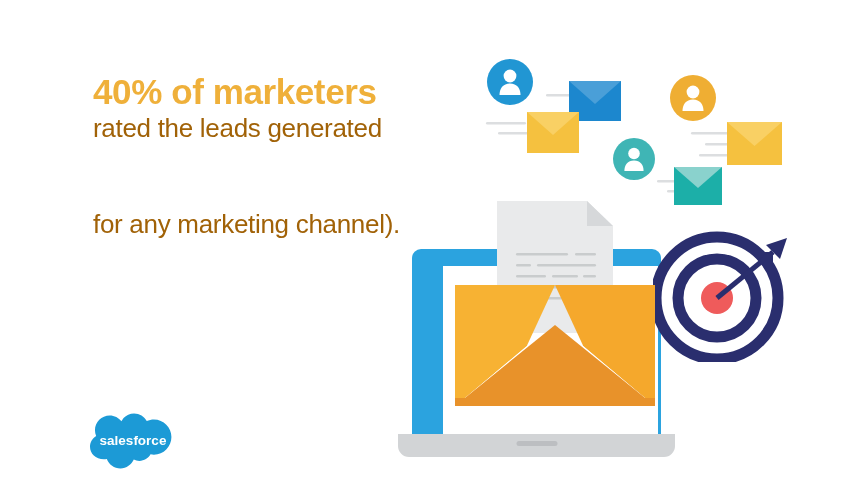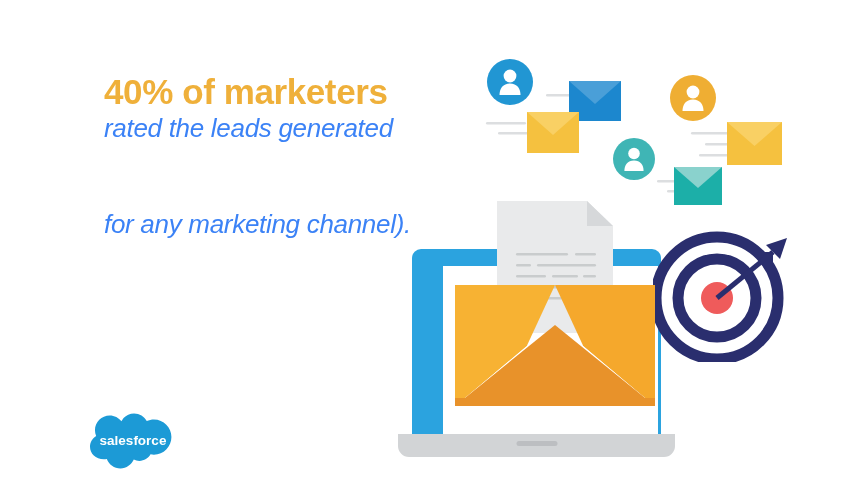--- a/index.html
+++ b/index.html
@@ -15,41 +15,40 @@
     position: relative;
     width: 850px;
     height: 500px;
     background: #ffffff;
     overflow: hidden;
   }
 
   
   .text-block {
     position: absolute;
-    left: 104px;
+    left: 93px;
     top: 72px;
     width: 360px;
   }
   .headline {
     font-size: 35px;
     font-weight: bold;
     color: #efb03a;
     line-height: 1.12;
     letter-spacing: -0.4px;
     margin: 0 0 2px 0;
     white-space: nowrap;
   }
   .body-copy {
     font-size: 26px;
     font-weight: 300;
-    color: #3b82f6;
+    color: #a16207;
     line-height: 1.23;
     margin: 0;
     letter-spacing: -0.3px;
-    font-style: italic;
   }
 
   
   .logo {
     position: absolute;
     left: 86px;
     top: 412px;
     width: 96px;
     height: 58px;
   }

